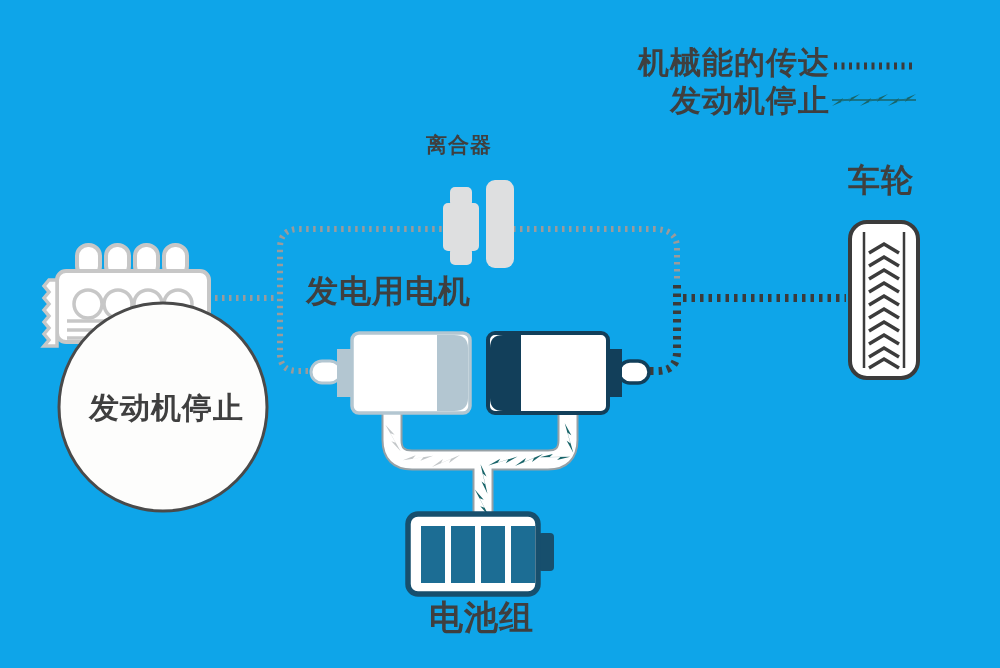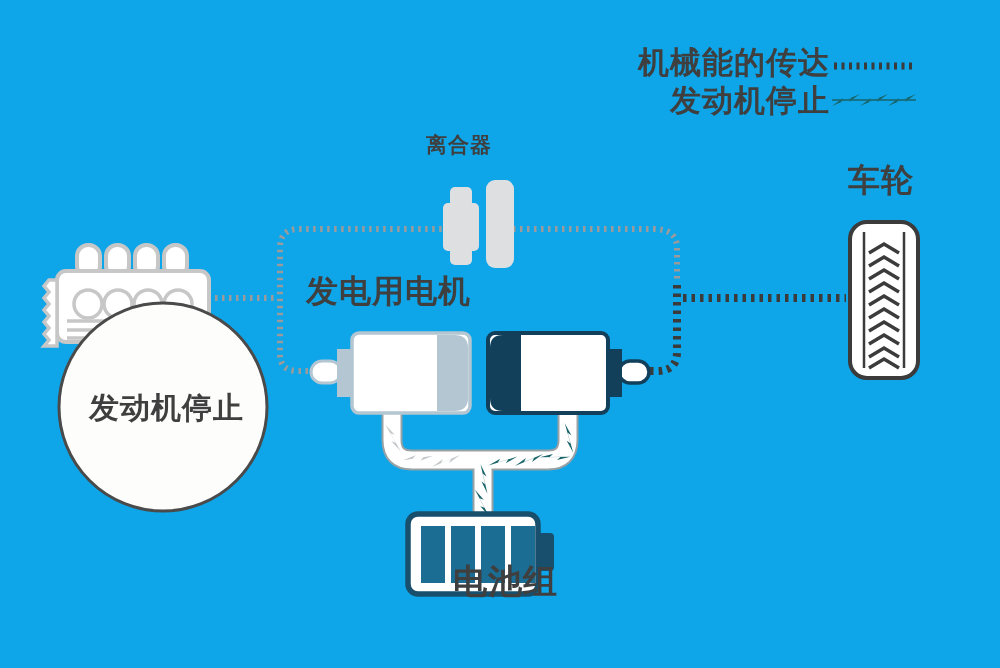--- a/index.html
+++ b/index.html
@@ -14,21 +14,21 @@
     white-space:nowrap;line-height:1.05;letter-spacing:1px;
   }
   .lbl-legend-mech{right:170px;top:46px;font-size:31px;}
   .lbl-legend-elec{right:170px;top:84px;font-size:31px;}
   .lbl-clutch{left:426px;top:134px;font-size:21px;}
   .lbl-engine{left:86px;top:196px;font-size:30px;}
   .lbl-wheel{left:848px;top:164px;font-size:32px;}
   .lbl-gen{left:306px;top:275px;font-size:32px;}
   .lbl-drive{left:492px;top:275px;font-size:32px;}
   .lbl-engine-stop{left:89px;top:392px;font-size:30px;}
-  .lbl-battery{left:429px;top:564px;font-size:34px;margin-left:24px;}
+  .lbl-battery{left:429px;top:600px;font-size:34px;}
 </style>
 </head>
 <body>
 
 <div class="canvas">
 
   <svg class="layer" width="1000" height="668" viewBox="0 0 1000 668">
     <defs>
       <polygon id="boltShape" points="-14,6 -3,-2 -5,2 14,-6 3,2 5,-2"></polygon>
     </defs>

